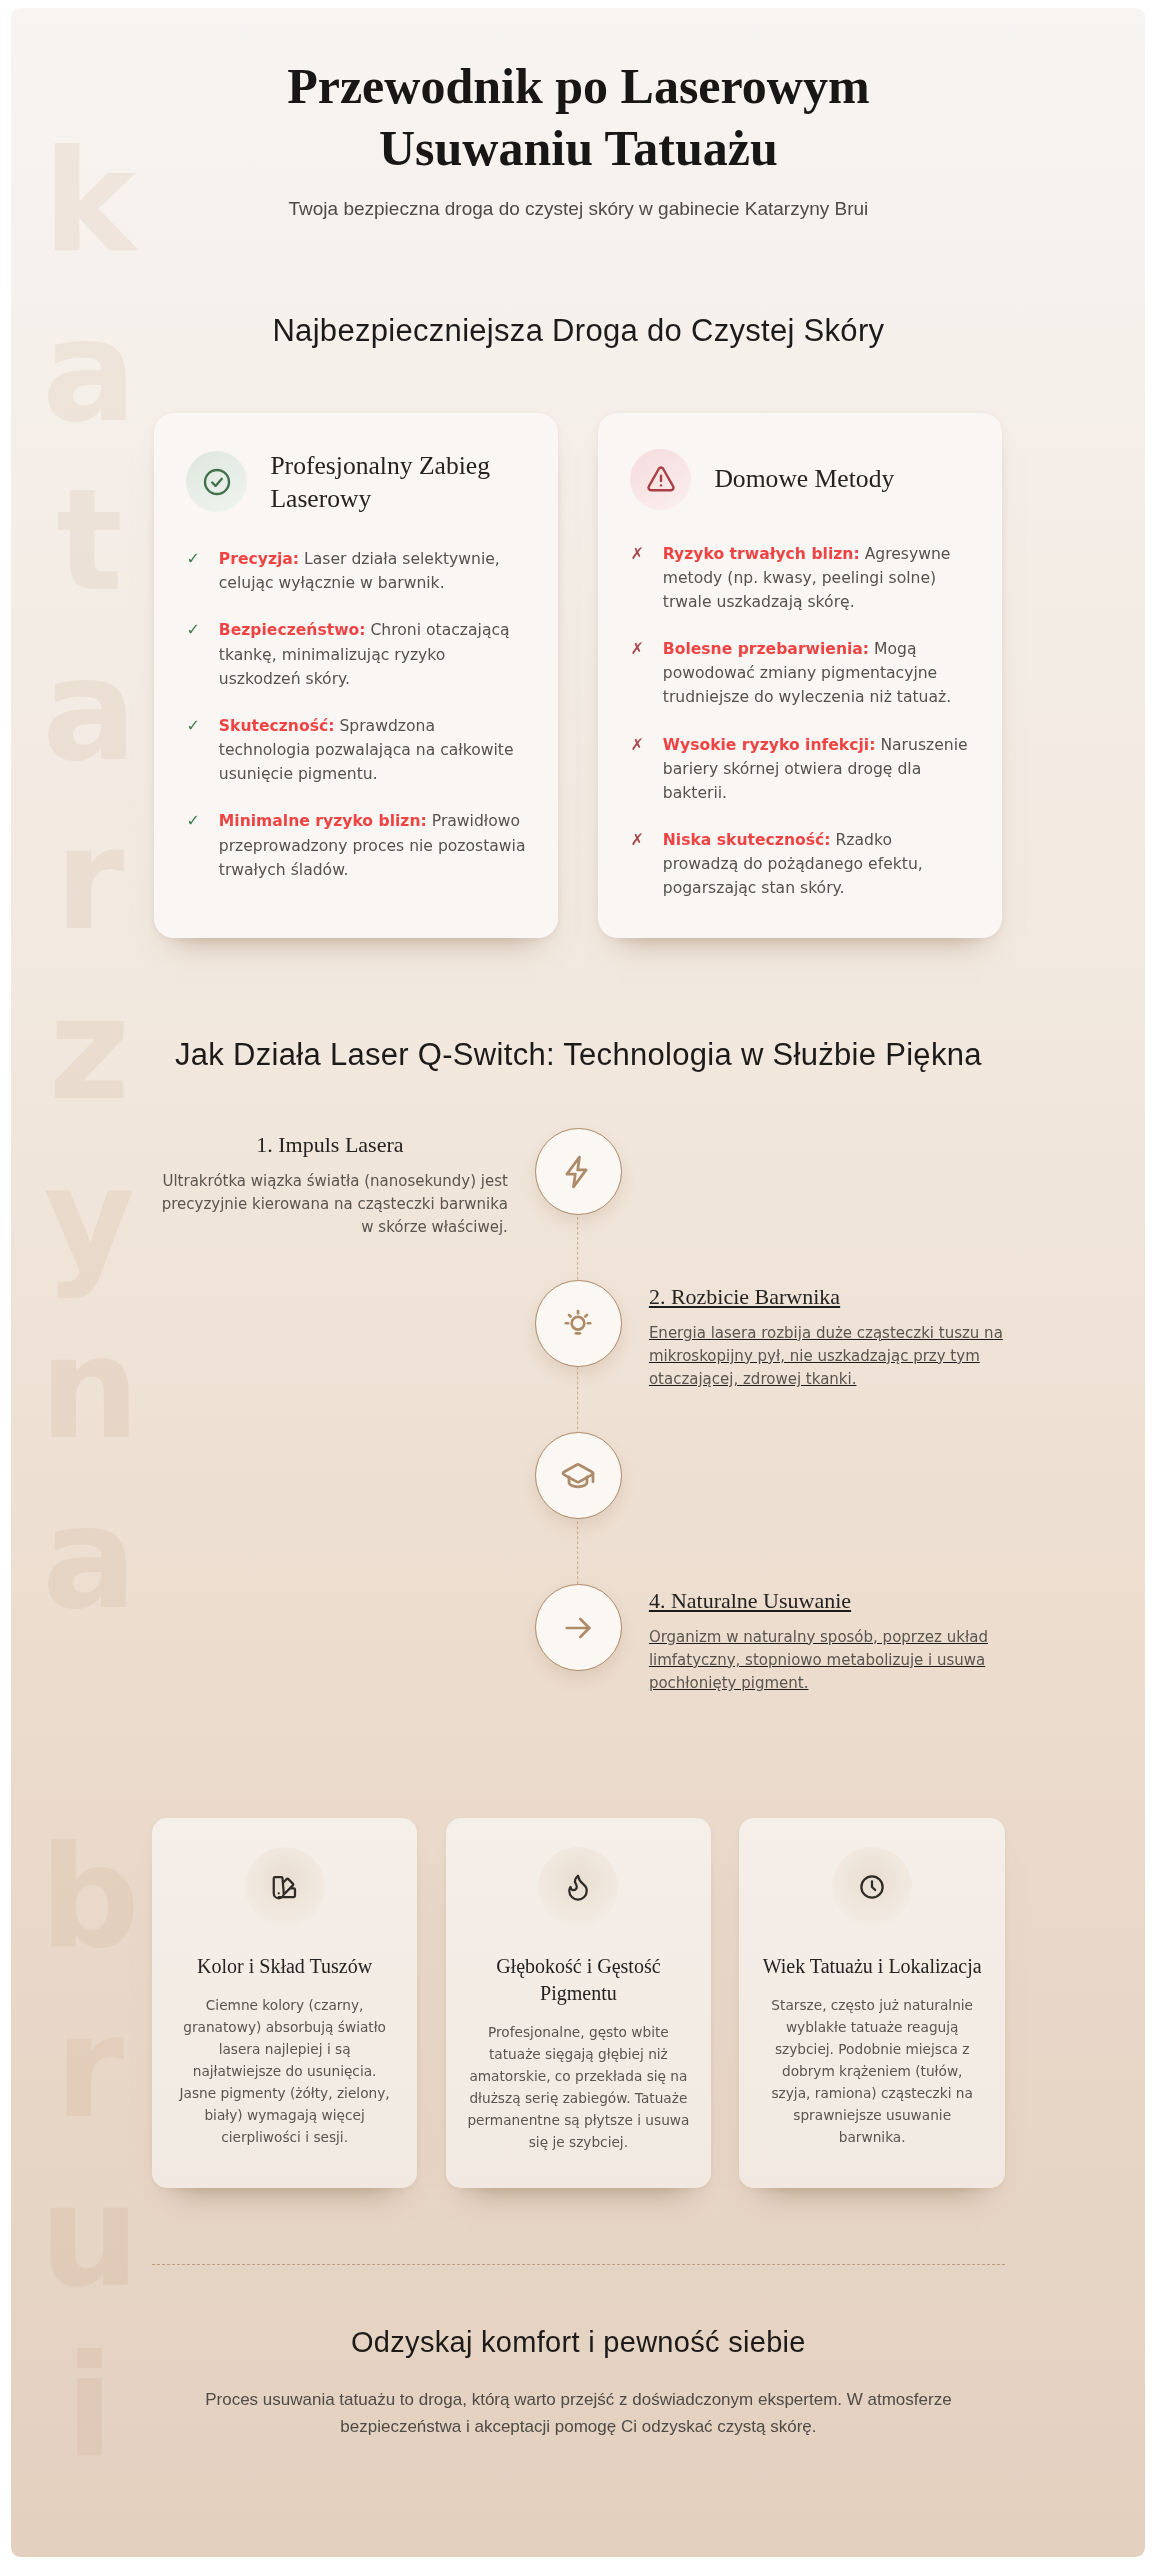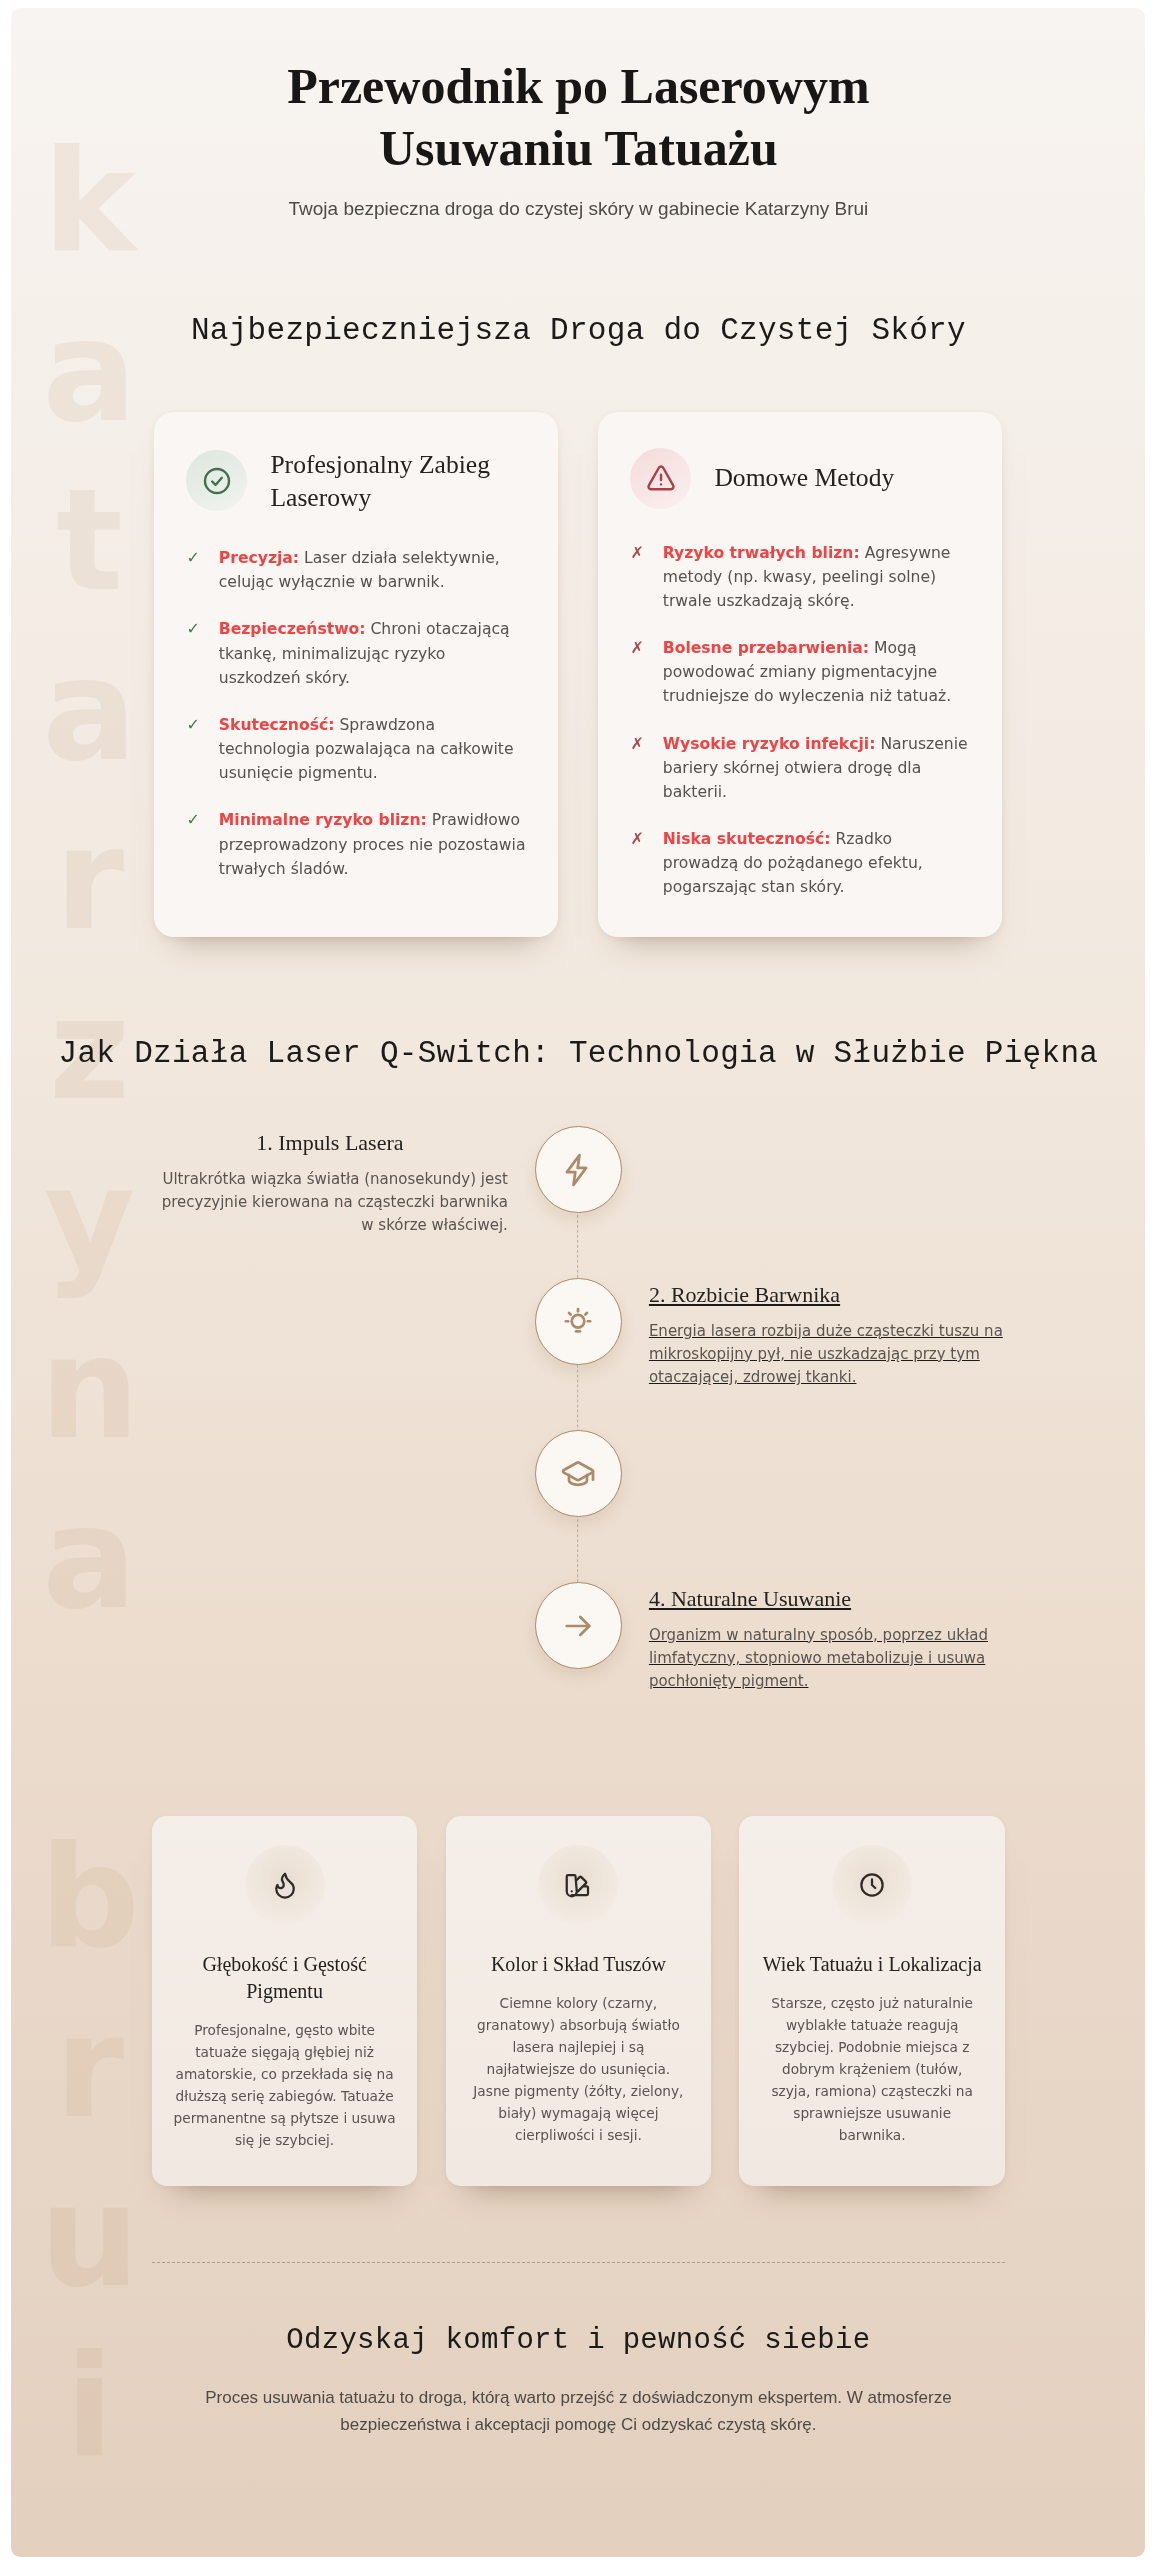--- a/index.html
+++ b/index.html
@@ -36,21 +36,21 @@
     font-family:"Liberation Serif", serif;
     font-size:50px; line-height:1.24; font-weight:700;
     color:#181716; margin:0 auto; max-width:806px;
   }
   .subtitle {
     font-family:"Liberation Sans", sans-serif;
     font-size:19px; color:#4d4a47; margin:19px 16px 0;
   }
 
   h2.sec-heading {
-    font-family:Liberation Mono, monospace;
+    font-family:Liberation Sans, sans-serif;
     font-size:31px; font-weight:400; text-align:center;
     color:#1d1b1a; margin:0; letter-spacing:0.3px;
   }
 
   
   .compare { margin-top:93px; }
   .cards2 {
     width:848px; margin:64px auto 0;
     display:grid; grid-template-columns:1fr 1fr; gap:40px;
     align-items:stretch;
@@ -298,43 +298,43 @@
 
     </div>
   </section>
 
   <section class="factors">
     <div class="cards3">
 
       <article class="fcard">
         <span class="ficon">
           <svg viewBox="0 0 24 24" fill="none" stroke="currentColor" stroke-width="1.8" stroke-linecap="round" stroke-linejoin="round">
-            <path d="M8.5 14.5A2.5 2.5 0 0 0 11 12c0-1.38-.5-2-1-3-1.07-2.14-.22-4.05 2-6 .5 2.5 2 4.9 4 6.5 2 1.6 3 3.5 3 5.5a7 7 0 1 1-14 0c0-1.15.43-2.29 1-3a2.5 2.5 0 0 0 2.5 2.5z"></path>
-          </svg>
-        </span>
-        <h3>Głębokość i Gęstość Pigmentu</h3>
-        <p>Profesjonalne, gęsto wbite tatuaże sięgają głębiej niż amatorskie, co przekłada się na dłuższą serię zabiegów. Tatuaże permanentne są płytsze i usuwa się je szybciej.</p>
-      </article>
-
-      <article class="fcard">
-        <span class="ficon">
-          <svg viewBox="0 0 24 24" fill="none" stroke="currentColor" stroke-width="1.8" stroke-linecap="round" stroke-linejoin="round">
             <path d="M11 17a4 4 0 0 1-8 0V5a1 1 0 0 1 1-1h5a1 1 0 0 1 1 1Z"></path>
             <path d="M16.7 13H19a1 1 0 0 1 1 1v5a1 1 0 0 1-1 1H7"></path>
             <path d="M7 17h.01"></path>
             <path d="m11 8 2.3-2.3a1 1 0 0 1 1.4 0l3.6 3.6a1 1 0 0 1 0 1.4l-6.6 6.6"></path>
           </svg>
         </span>
         <h3>Kolor i Skład Tuszów</h3>
         <p>Ciemne kolory (czarny, granatowy) absorbują światło lasera najlepiej i są najłatwiejsze do usunięcia. Jasne pigmenty (żółty, zielony, biały) wymagają więcej cierpliwości i sesji.</p>
       </article>
 
       <article class="fcard">
         <span class="ficon">
           <svg viewBox="0 0 24 24" fill="none" stroke="currentColor" stroke-width="1.8" stroke-linecap="round" stroke-linejoin="round">
+            <path d="M8.5 14.5A2.5 2.5 0 0 0 11 12c0-1.38-.5-2-1-3-1.07-2.14-.22-4.05 2-6 .5 2.5 2 4.9 4 6.5 2 1.6 3 3.5 3 5.5a7 7 0 1 1-14 0c0-1.15.43-2.29 1-3a2.5 2.5 0 0 0 2.5 2.5z"></path>
+          </svg>
+        </span>
+        <h3>Głębokość i Gęstość Pigmentu</h3>
+        <p>Profesjonalne, gęsto wbite tatuaże sięgają głębiej niż amatorskie, co przekłada się na dłuższą serię zabiegów. Tatuaże permanentne są płytsze i usuwa się je szybciej.</p>
+      </article>
+
+      <article class="fcard">
+        <span class="ficon">
+          <svg viewBox="0 0 24 24" fill="none" stroke="currentColor" stroke-width="1.8" stroke-linecap="round" stroke-linejoin="round">
             <circle cx="12" cy="12" r="8.5"></circle>
             <path d="M12 7.5V12l2.6 2.4"></path>
           </svg>
         </span>
         <h3>Wiek Tatuażu i Lokalizacja</h3>
         <p>Starsze, często już naturalnie wyblakłe tatuaże reagują szybciej. Podobnie miejsca z dobrym krążeniem (tułów, szyja, ramiona) cząsteczki na sprawniejsze usuwanie barwnika.</p>
       </article>
 
     </div>
   </section>

